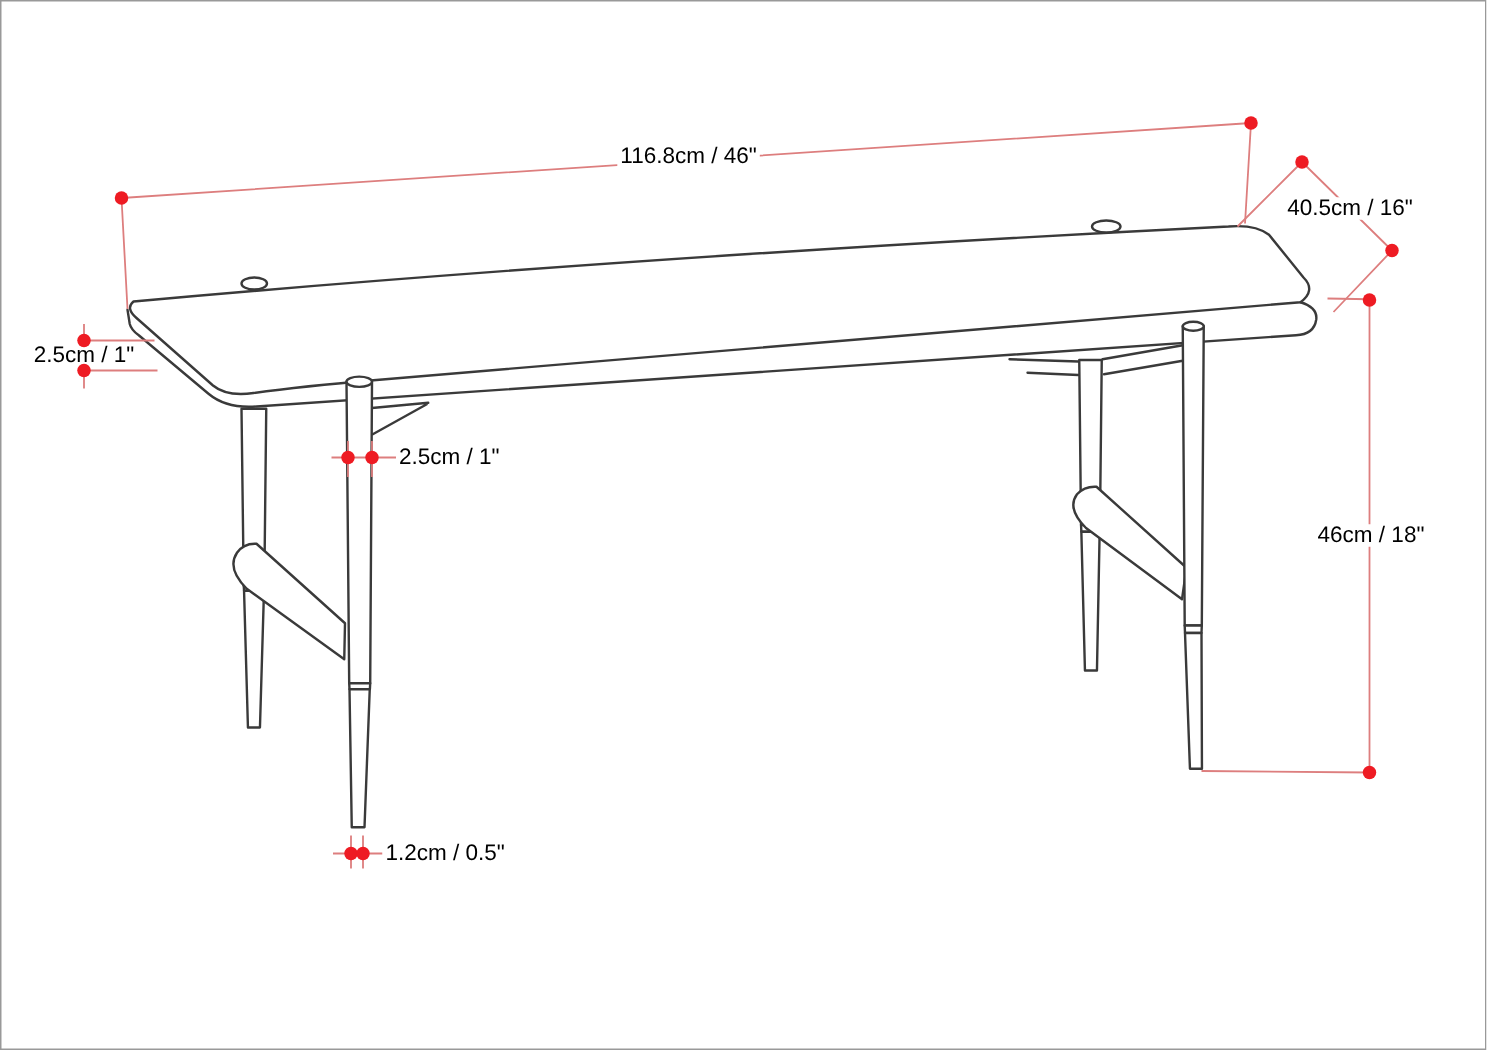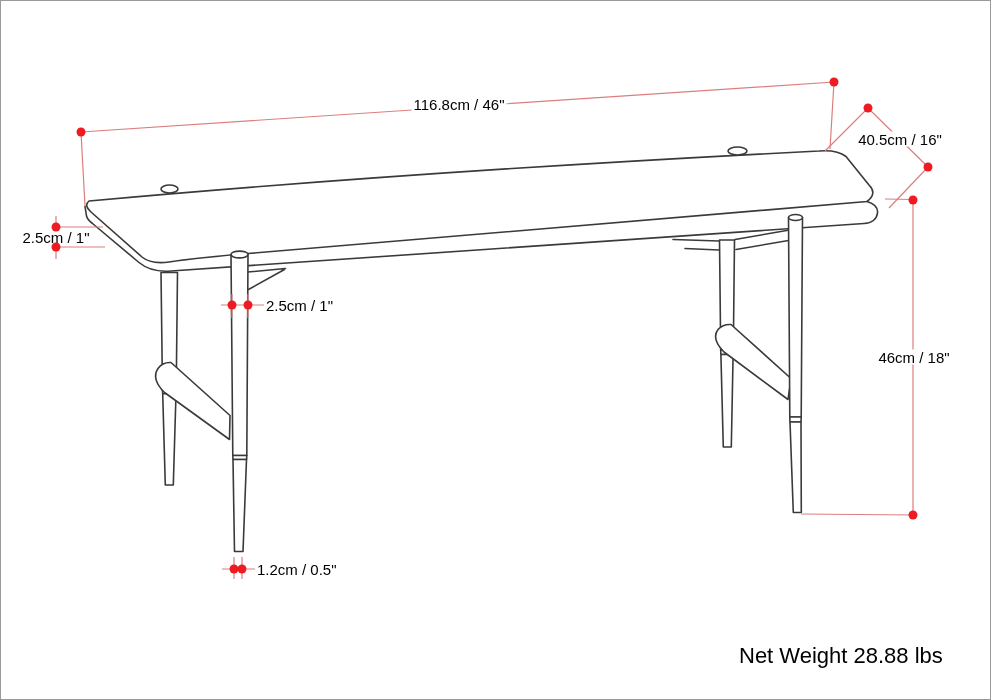--- a/index.html
+++ b/index.html
@@ -114,15 +114,14 @@
   <div class="dot" style="left:927px;top:166px;"></div>
   <div class="dot" style="left:912px;top:199px;"></div>
   <div class="dot" style="left:912px;top:514px;"></div>
   <div class="dot" style="left:55px;top:226px;"></div>
   <div class="dot" style="left:55px;top:246px;"></div>
   <div class="dot" style="left:231px;top:304px;"></div>
   <div class="dot" style="left:247px;top:304px;"></div>
   <div class="dot" style="left:233px;top:568px;"></div>
   <div class="dot" style="left:241px;top:568px;"></div>
 
-  <div class="netweight" style="left:738px;top:654px;">Net Weight 28.88 lbs</div>
 
 </div>
 
 </body></html>

